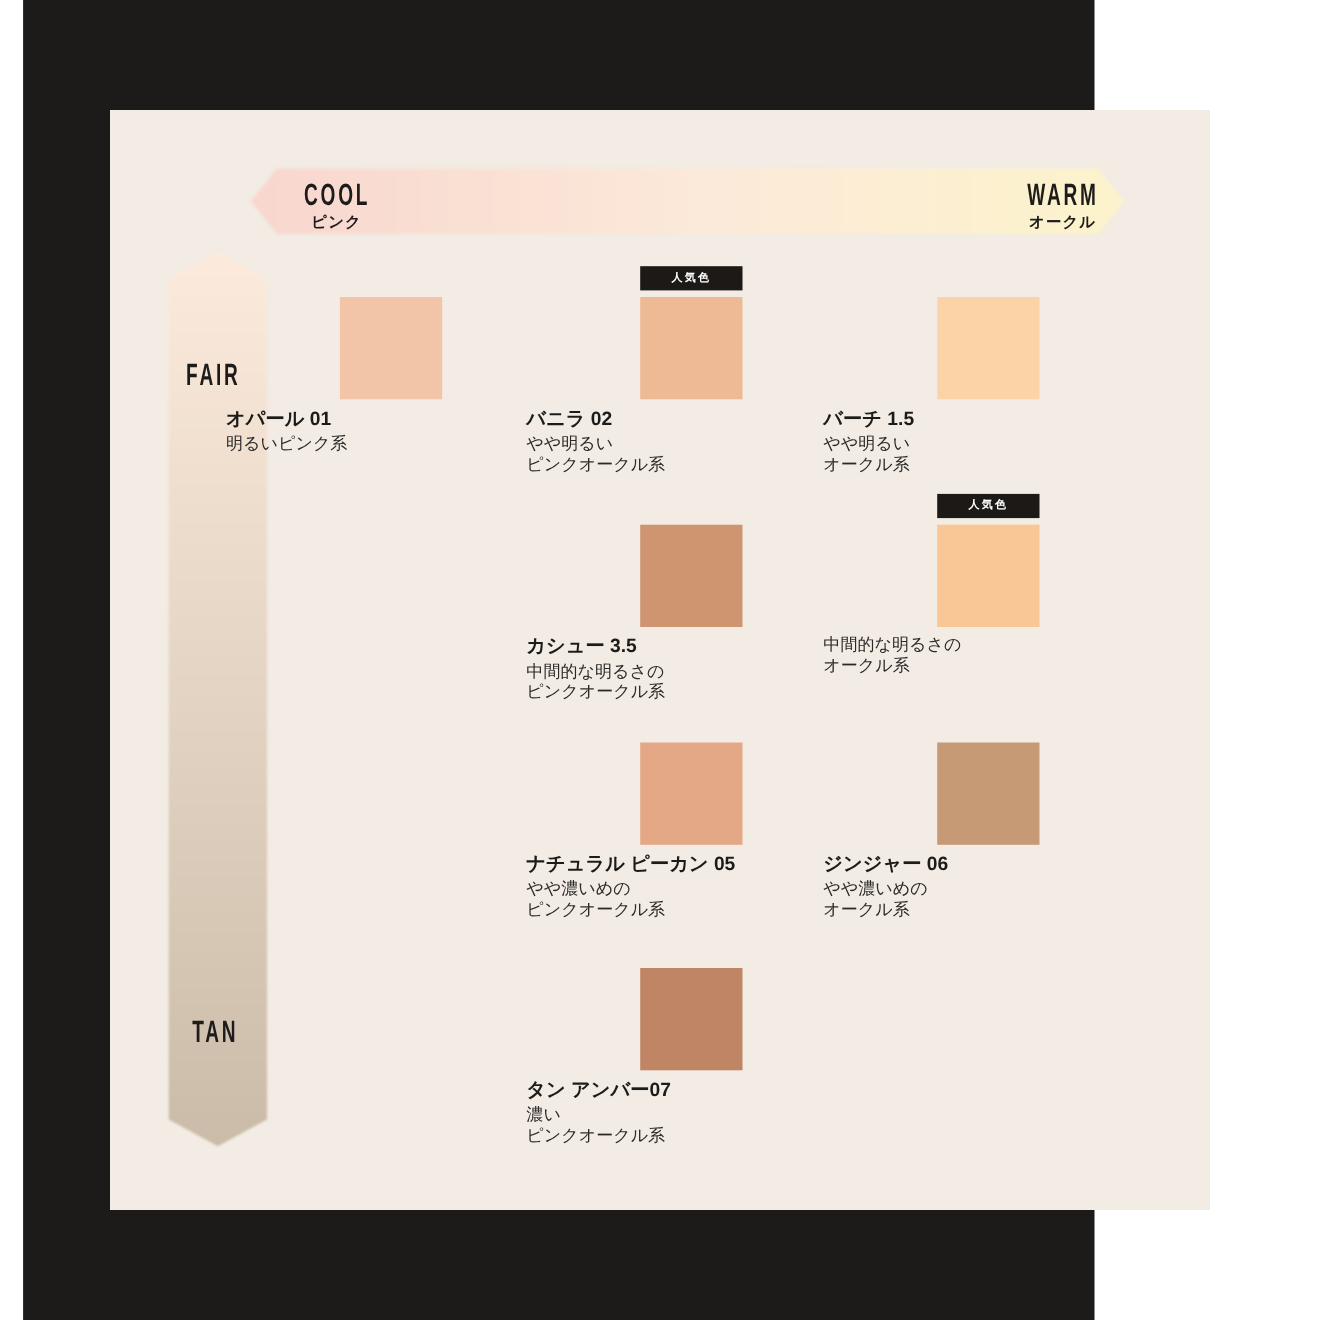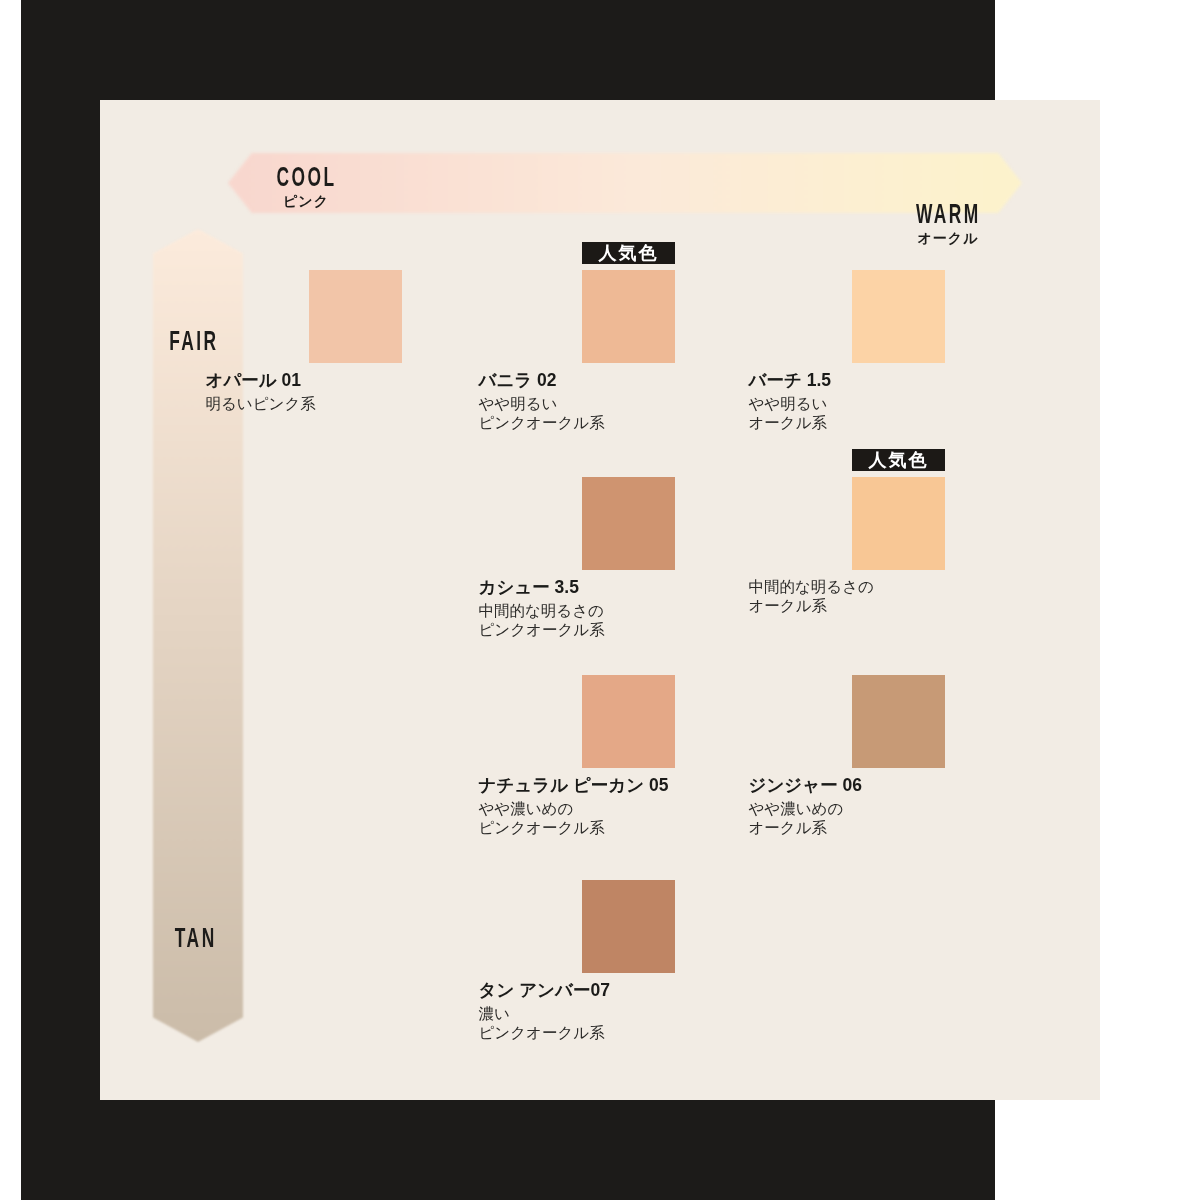--- a/index.html
+++ b/index.html
@@ -45,32 +45,32 @@
     transform:scaleX(0.62);transform-origin:center;
     white-space:nowrap;
   }
   .axis-sub{
     display:block;
     font-size:14px;line-height:16px;letter-spacing:1px;margin-top:1px;
     font-weight:bold;
     white-space:nowrap;
   }
   .cool-block{left:146px;top:62px;}
-  .warm-block{left:788px;top:62px;margin-top:37px;}
+  .warm-block{left:806px;top:62px;}
   .fair-block{left:34px;top:226px;}
   .tan-block{left:36px;top:823px;}
   
   .shade-card{position:absolute;width:93px;}
   .swatch{width:93px;height:93px;}
   .badge{
     position:absolute;left:0;top:-28px;width:93px;height:22px;
     display:flex;align-items:center;justify-content:center;
   }
   .badge span{
-    color:#ffffff;font-size:18px;letter-spacing:2px;line-height:22px;
+    color:#ffffff;font-size:10px;letter-spacing:2px;line-height:22px;
     font-weight:bold;white-space:nowrap;
   }
   .labels{
     position:absolute;left:50%;top:100px;transform:translateX(-50%);
     width:300px;
   }
   .shade-name{
     font-weight:bold;font-size:17.5px;line-height:21px;color:#1b1b19;
     margin-bottom:3px;white-space:nowrap;
   }

